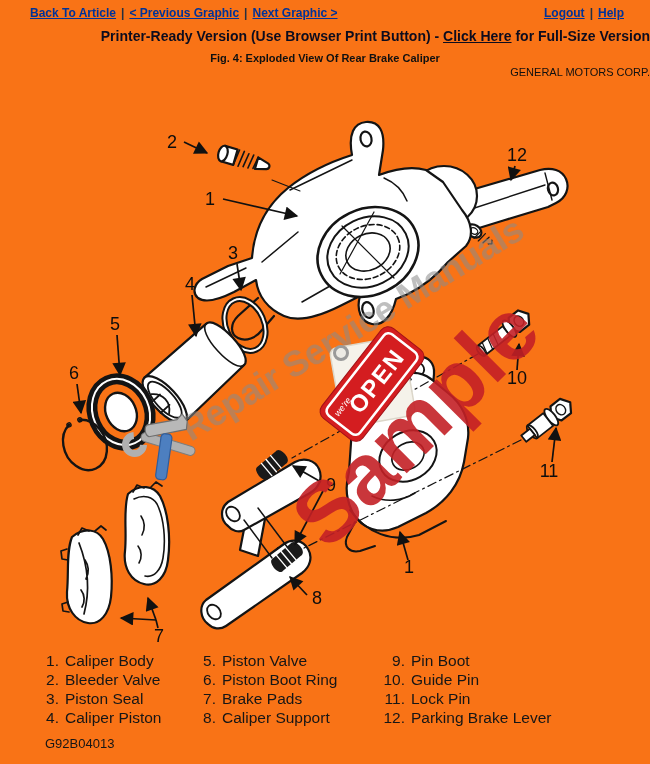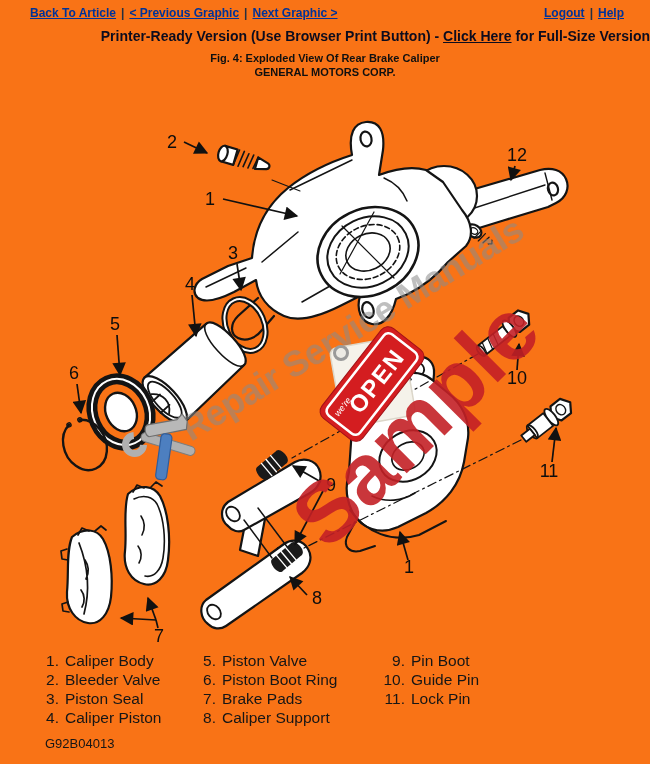--- a/index.html
+++ b/index.html
@@ -7,22 +7,22 @@
         font-family:"Liberation Sans",sans-serif;}
   .nav-row{position:absolute;top:6px;left:30px;right:26px;display:flex;
            justify-content:space-between;font-size:12px;font-weight:bold;white-space:nowrap;}
   .nav-row a{color:#003399;text-decoration:underline;cursor:pointer;}
   .sep{color:#26303f;padding:0 5px;}
   .printer-row{position:absolute;top:28px;left:0;width:100%;text-align:right;
                font-size:14px;font-weight:bold;color:#0c0c1e;white-space:nowrap;}
   .printer-row .inline-link{text-decoration:underline;color:#0c0c1e;cursor:pointer;}
   .fig-caption{position:absolute;top:52px;left:0;width:100%;text-align:center;
                font-size:11px;font-weight:bold;color:#101010;}
-  .source-line{position:absolute;top:66px;left:0;width:100%;text-align:center;
-               font-size:11px;font-weight:bold;color:#101010;}
+  .source-line{position:absolute;top:66px;left:0;width:100%;text-align:right;
+               font-size:11px;font-weight:normal;color:#101010;}
   .diagram{position:absolute;top:90px;left:0;}
   .parts{position:absolute;top:651px;left:0;width:100%;font-size:15.5px;color:#161616;}
   .pcol{position:absolute;top:0;}
   .pcol1{left:45px;} .pcol2{left:202px;} .pcol3{left:381px;}
   .prow{height:19px;line-height:19px;white-space:nowrap;}
   .pnum{display:inline-block;text-align:right;margin-right:6px;}
   .pcol1 .pnum,.pcol2 .pnum{width:14px;}
   .pcol3 .pnum{width:24px;}
   .figure-id{position:absolute;top:736px;left:45px;font-size:13px;color:#161616;}
   svg text{font-family:"Liberation Sans",sans-serif;}
@@ -250,17 +250,18 @@
     <div class="pcol pcol2">
       <div class="prow"><span class="pnum">5.</span><span>Piston Valve</span></div>
       <div class="prow"><span class="pnum">6.</span><span>Piston Boot Ring</span></div>
       <div class="prow"><span class="pnum">7.</span><span>Brake Pads</span></div>
       <div class="prow"><span class="pnum">8.</span><span>Caliper Support</span></div>
     </div>
     <div class="pcol pcol3">
       <div class="prow"><span class="pnum">9.</span><span>Pin Boot</span></div>
       <div class="prow"><span class="pnum">10.</span><span>Guide Pin</span></div>
       <div class="prow"><span class="pnum">11.</span><span>Lock Pin</span></div>
+      <div class="prow"><span class="pnum">12.</span><span>Parking Brake Lever</span></div>
     </div>
   </div>
 
   <div class="figure-id">G92B04013</div>
 </div>
 
 </body></html>

